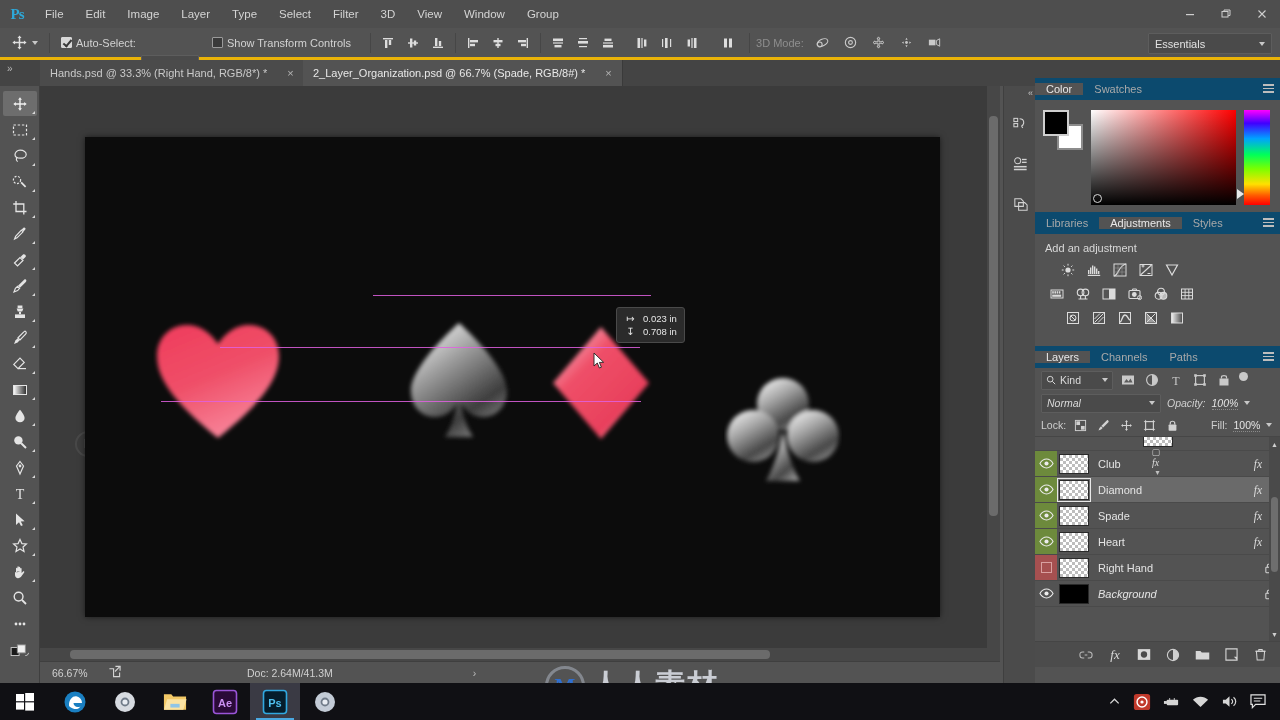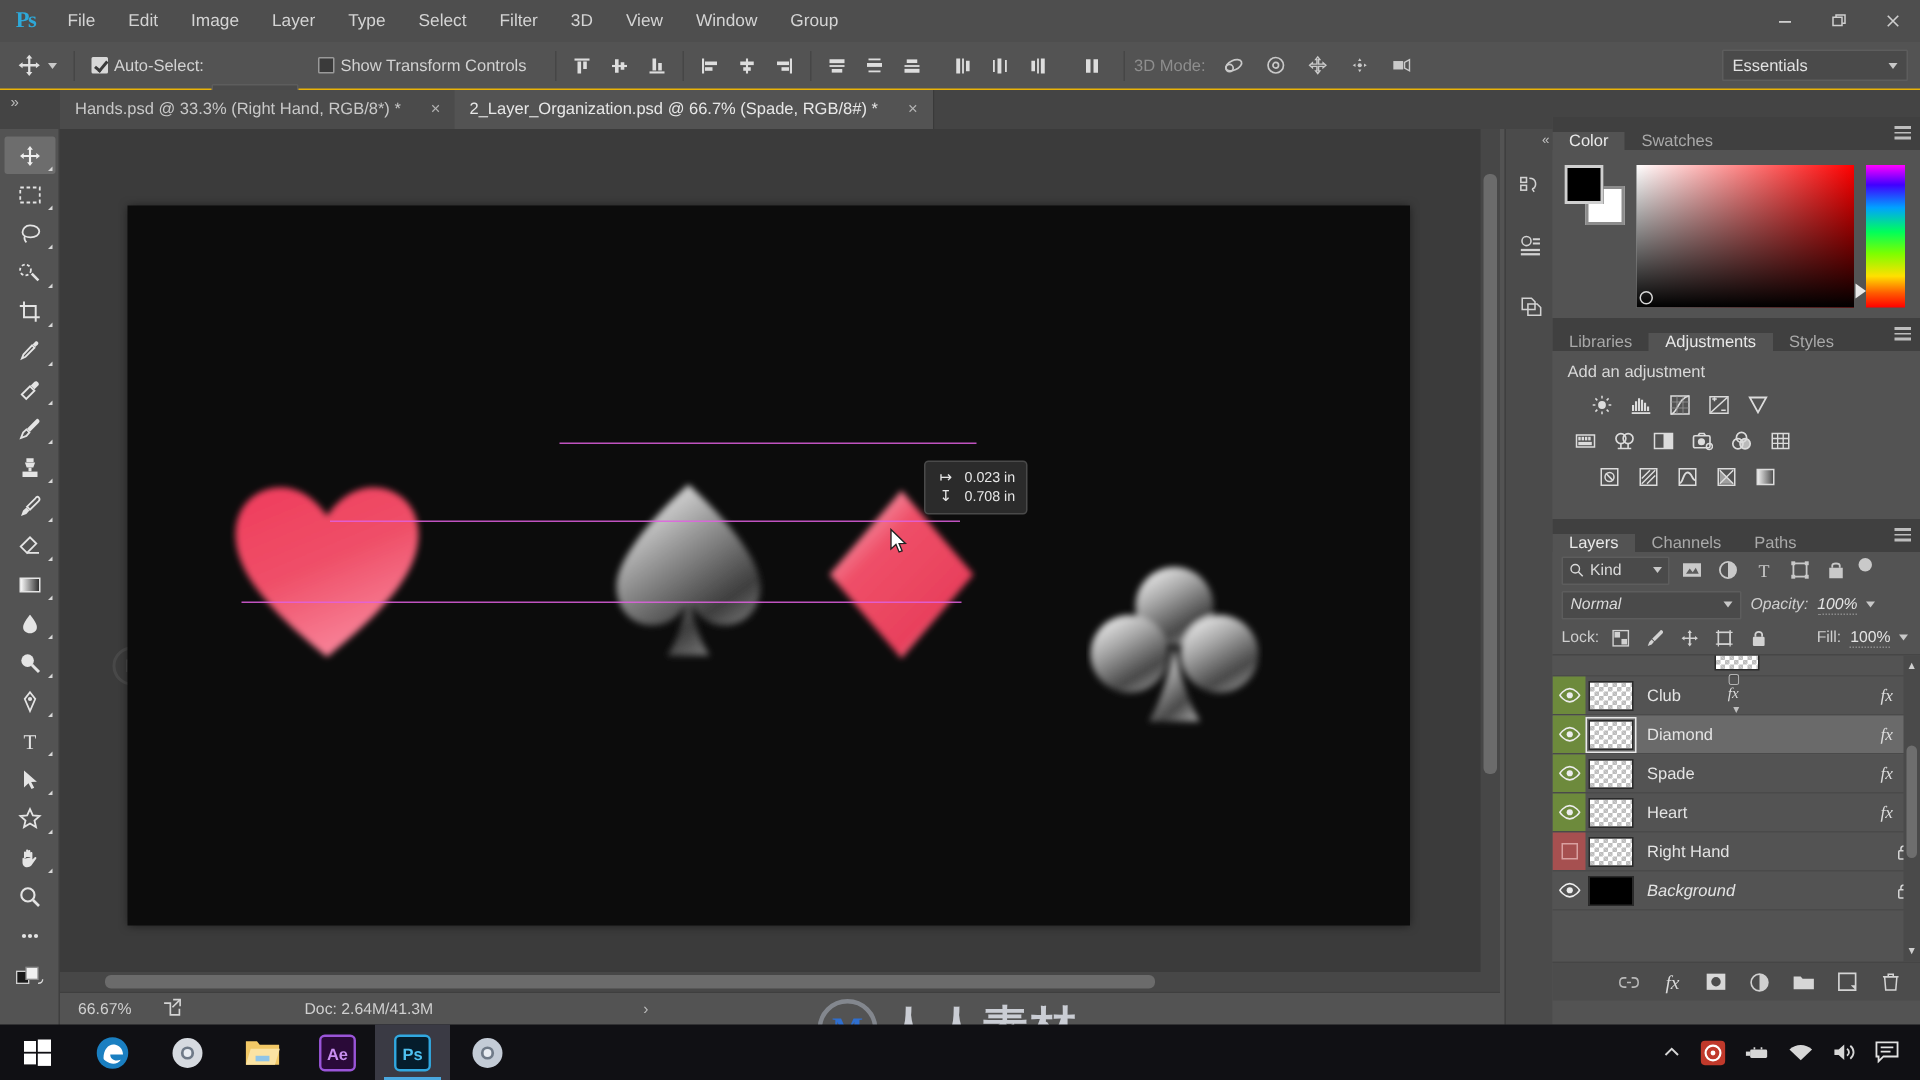--- a/index.html
+++ b/index.html
@@ -14,21 +14,21 @@
     font-weight:bold; font-size:15px; color:#2ea8d8; letter-spacing:-1px; font-family:"Liberation Serif",serif;}
   .menubar{ display:flex; align-items:center; height:28px; }
   .menu-item{ padding:0 11px; height:28px; line-height:28px; font-size:11.5px; color:#d4d4d4; cursor:default; }
   .win-btns{ position:absolute; right:0; top:0; height:28px; display:flex; }
   .win-btn{ width:36px; height:28px; display:flex; align-items:center; justify-content:center;
     color:#cfcfcf; font-size:12px; }
   .win-btn svg{ display:block; }
 
   
   .optionsbar{ position:absolute; left:0; top:28px; width:1280px; height:32px;
-    background:#535353; border-bottom:1px solid #eab308; display:flex; align-items:center; padding-left:6px; }
+    background:#535353; border-bottom:3px solid #eab308; display:flex; align-items:center; padding-left:6px; }
   .opt-tool{ display:flex; align-items:center; gap:4px; padding:0 5px; height:24px;}
   .opt-sep{ width:1px; height:20px; background:#464646; margin:0 6px; }
   .opt-label{ font-size:11px; color:#d2d2d2; white-space:nowrap; }
   .opt-label.dim{ color:#8e8e8e; }
   .chk{ width:11px;height:11px;border:1px solid #9a9a9a;background:#3a3a3a;display:inline-block;
     position:relative; border-radius:1px;}
   .chk.on{ background:#d8d8d8; border-color:#d8d8d8;}
   .chk.on:after{ content:""; position:absolute; left:3px; top:0px; width:3px;height:7px;
     border:solid #3a3a3a; border-width:0 2px 2px 0; transform:rotate(40deg); }
   .combo{ background:#4a4a4a; border:1px solid #5d5d5d; height:19px; display:flex; align-items:center;
@@ -80,32 +80,32 @@
   .tooltip-meas .row{ display:flex; gap:6px; align-items:center; }
   .tooltip-meas .ic{ width:13px; display:inline-block; text-align:center; color:#e8e8e8; font-size:10px;}
 
   .cursor-arrow{ position:absolute; width:12px; height:18px; }
 
   
   .statusbar{ position:absolute; left:40px; top:661px; width:960px; height:22px;
     background:#535353; border-top:1px solid #3f3f3f; display:flex; align-items:center;
     font-size:10.5px; color:#d0d0d0; gap:10px; padding-left:12px;}
   .status-zoom{ width:46px; }
-  .status-doc{ margin-left:72px; }
+  .status-doc{ margin-left:116px; }
   .status-arrow{ margin-left:130px; color:#bcbcbc; }
 
   
   .dockrail{ position:absolute; left:1003px; top:86px; width:32px; height:597px; background:#4b4b4b;
     border-left:1px solid #3f3f3f;}
   .rail-btn{ width:32px; height:40px; display:flex; align-items:center; justify-content:center; }
   .rail-top{ position:absolute; right:2px; top:2px; font-size:9px; color:#c3c3c3; }
 
   
   .rpanel{ position:absolute; left:1035px; width:245px; background:#535353; }
-  .panel-tabs{ display:flex; height:22px; background:#404040; align-items:flex-end; position:relative;}
+  .panel-tabs{ display:flex; height:22px; background:#0c4a6e; align-items:center; position:relative;}
   .ptab{ padding:0 11px; display:flex; align-items:center; font-size:11px; color:#a9a9a9; }
   .ptab.active{ background:#535353; color:#e9e9e9; }
   .panel-menu{ position:absolute; right:6px; top:6px; width:11px; height:9px; }
   .panel-menu i{ display:block; height:1.6px; background:#bdbdbd; margin-bottom:2px;}
 
   
   .colorpanel{ top:78px; height:145px; }
   .color-body{ position:relative; height:123px; padding:10px 8px 0 8px; display:flex; gap:8px; }
   .swatch-wrap{ position:relative; width:40px; height:40px; }
   .sw-fg{ position:absolute; left:0; top:0; width:26px; height:26px; background:#000;

